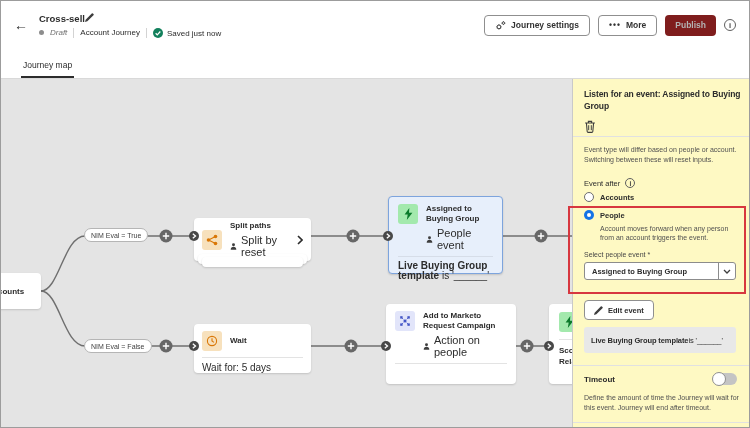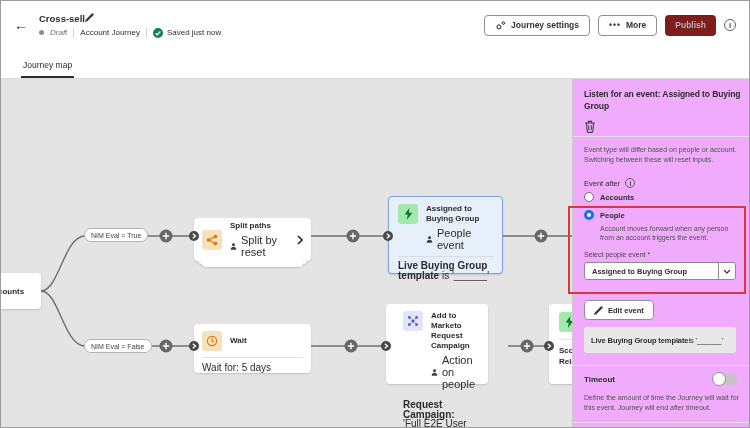--- a/index.html
+++ b/index.html
@@ -10,21 +10,21 @@
   
   .hdr { position:absolute; top:0; left:0; right:0; height:48px; display:flex; align-items:center; padding:0 13px; background:#fff; }
   .back { font-size:14px; color:#2c2c2c; margin-right:11px; cursor:pointer; line-height:1; }
   .title-block { display:flex; flex-direction:column; justify-content:center; }
   .title-row { display:flex; align-items:flex-start; gap:0; }
   .j-title { font-size:9.5px; font-weight:700; }
   .meta-row { display:flex; align-items:center; gap:6px; margin-top:4px; font-size:8px; }
   .dot { width:5px; height:5px; border-radius:50%; background:#8d8d8d; }
   .draft { font-style:italic; color:#6e6e6e; }
   .vsep { width:1px; height:10px; background:#d3d3d3; }
-  .saved { display:flex; align-items:center; gap:4px; }
+  .saved { display:flex; align-items:flex-end; gap:4px; }
   .hdr-right { margin-left:auto; display:flex; align-items:center; gap:8px;padding-left:12px; }
   .btn { height:21px; display:flex; align-items:center; gap:5px; padding:0 10px; background:#fff;
     border:1.5px solid #8f8f8f; border-radius:4px; font-size:8.5px; font-weight:700; color:#323232; cursor:pointer; }
   .btn.disabled { border:none; background:#7f1d1d; color:#b3b3b3; cursor:default; }
   .dots { letter-spacing:1px; font-weight:700; }
   .info-circ { width:12px; height:12px; border:1.2px solid #5f5f5f; border-radius:50%; display:flex;
     align-items:center; justify-content:center; font-size:7.5px; font-weight:700; color:#3e3e3e; }
 
   
   .tabbar { position:absolute; top:48px; left:0; right:0; height:30px; background:#fff; border-bottom:1px solid #d9d9d9; display:flex; align-items:flex-end; padding-left:20px; }
@@ -60,29 +60,29 @@
 
   .n-event { left:387px; top:117px; width:115px; height:78px; background:#e7effb; border:1px solid #7da4dd; padding:7px 9px; }
   .n-row { display:flex; gap:8px; }
   .divider { border-top:1px solid #d6dde8; margin:5px 0 4px 0; }
   .n-detail { font-size:10px; line-height:9.5px; }
   .n-detail b { font-weight:700; }
 
   .n-wait { left:193px; top:245px; width:117px; height:49px; padding:7px 8px; }
   .n-wait .divider { border-top:1px solid #e3e3e3; margin:6px 0 5px 0; }
 
-  .n-marketo { left:385px; top:225px; width:102px; height:80px; padding:7px 17px; }
+  .n-marketo { left:385px; top:225px; width:130px; height:80px; padding:7px 9px; }
   .n-marketo .divider { border-top:1px solid #e3e3e3; margin:5px 0 4px 0; }
 
   .n-score { left:548px; top:225px; width:88px; height:80px; padding:8px 10px; }
   .n-score .divider { border-top:1px solid #e3e3e3; margin:7px 0 5px 0; }
   .n-score .nt { line-height:11px; }
 
   
-  .panel { position:absolute; top:0; right:0; width:177px; height:100%; background:#f0abfc; border-left:1px solid #c9c9c9; z-index:10; }
+  .panel { position:absolute; top:0; right:0; width:177px; height:100%; background:#fef9c3; border-left:1px solid #c9c9c9; z-index:10; }
   .panel > div { position:absolute; }
   .p-title { top:9px; left:11px; right:5px; font-size:8.5px; font-weight:700; line-height:12px; letter-spacing:-0.1px; }
   .p-trash { top:40px; left:11px; cursor:pointer; }
   .p-div1 { top:57px; } .p-div2 { top:286px; } .p-div3 { top:343px; }
   .p-div1,.p-div2,.p-div3 { left:0; right:0; border-top:1px solid #e1e1e1; }
   .p-intro { top:66px; left:11px; right:10px; font-size:7px; line-height:9.5px; color:#505050; }
   .p-etype { top:99px; left:11px; display:flex; align-items:center; gap:5px; font-size:7.5px; }
   .p-etype .info-circ { width:10px; height:10px; font-size:6.5px; }
   .radio-row { display:flex; align-items:center; gap:6px; font-size:7.5px; font-weight:700; cursor:pointer; }
   .r-accounts { top:113px; left:11px; }
@@ -301,21 +301,20 @@
               <svg width="7" height="7" viewBox="0 0 8 8" fill="#3e3e3e">
                   <circle cx="4" cy="2.1" r="1.7"></circle>
                   <path d="M0.8 7.6 C0.8 5.3 2.2 4.3 4 4.3 C5.8 4.3 7.2 5.3 7.2 7.6 Z"></path>
                 </svg>
             </span>
             <span>Action on people</span>
           </div>
         </div>
       </div>
       <div class="divider"></div>
-      <div class="n-detail"><b>Request Campaign:</b><span> 'Full E2E User Case 1 - Spencer -journey…</span></div>
     </div>
 
     <div class="node n-score">
       <div class="icon-sq ic-green">
         <svg width="11" height="12" viewBox="0 0 11 12">
             <path d="M6.3 0 L1.6 6.6 H4.7 L3.8 12 L9.4 4.8 H6 Z" fill="#0b7a2b"></path>
           </svg>
       </div>
       <div class="divider"></div>
       <div class="nt">Sco</div>

